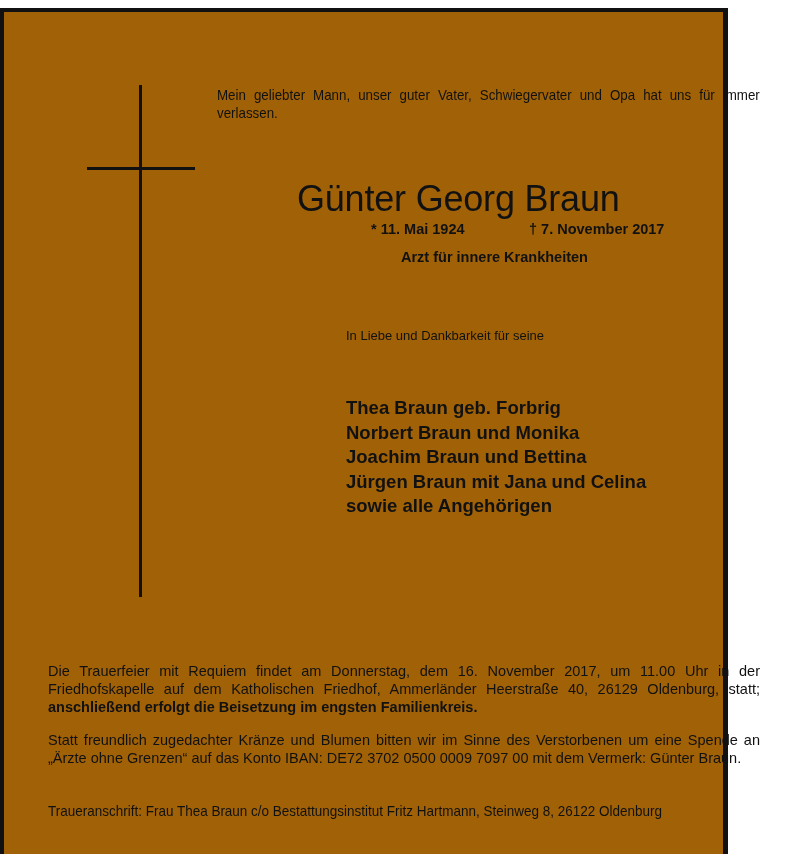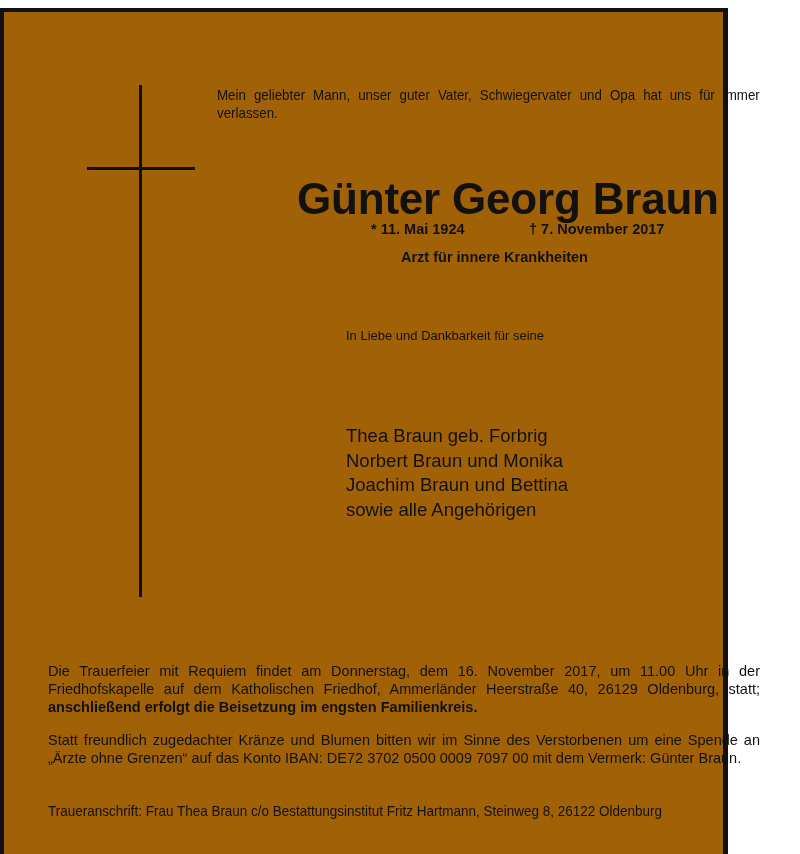--- a/index.html
+++ b/index.html
@@ -52,22 +52,22 @@
       text-align: justify;
       text-align-last: left;
       transform: scaleX(0.92);
       transform-origin: left top;
       width: 590px;
     }
     .name {
       position: absolute;
       left: 293px;
       top: 162px;
-      font-size: 44px;
-      font-weight: bold;
+      font-size: 36px;
+      font-weight: normal;
       line-height: 50px;
       white-space: nowrap;
       letter-spacing: -0.2px;
     }
     .dates {
       position: absolute;
       top: 208px;
       font-size: 14.5px;
       font-weight: bold;
       line-height: 18px;
@@ -91,23 +91,22 @@
       top: 315px;
       font-size: 13px;
       line-height: 18px;
     }
     .dedication div { white-space: nowrap; }
     .family {
       position: absolute;
       left: 342px;
       top: 384px;
       font-size: 18.5px;
-      font-weight: normal;
+      font-weight: bold;
       line-height: 24.5px;
-      margin-top: 28px;
     }
     .family div { white-space: nowrap; }
     .para {
       position: absolute;
       left: 44px;
       width: 712px;
       font-size: 14.5px;
       line-height: 18px;
       text-align: justify;
       text-align-last: left;
@@ -140,20 +139,21 @@
   <div class="profession">Arzt  für innere Krankheiten</div>
 
   <div class="dedication">
     <div>In Liebe und Dankbarkeit für seine</div>
   </div>
 
   <div class="family">
     <div>Thea Braun geb. Forbrig</div>
     <div>Norbert Braun und Monika</div>
     <div>Joachim Braun und Bettina</div>
+    <div>Jürgen Braun mit Jana und Celina</div>
     <div>sowie alle Angehörigen</div>
   </div>
 
   <div class="para p1"><span>Die Trauerfeier mit Requiem findet am Donnerstag, dem 16. November 2017, um 11.00 Uhr in der Friedhofskapelle auf dem Katholischen Friedhof, Ammerländer Heerstraße 40, 26129 Oldenburg, statt; </span><span class="bold">anschließend erfolgt die Beisetzung im engsten Familienkreis.</span></div>
 
   <div class="para p2">Statt freundlich zugedachter Kränze und Blumen bitten wir im Sinne des Verstorbenen um eine Spende an „Ärzte ohne Grenzen“ auf das Konto IBAN: DE72 3702 0500 0009 7097 00 mit dem Vermerk: Günter Braun.</div>
 
   <div class="para p3">Traueranschrift: Frau Thea Braun c/o Bestattungsinstitut Fritz Hartmann, Steinweg 8, 26122 Oldenburg</div>
 
 </div>

